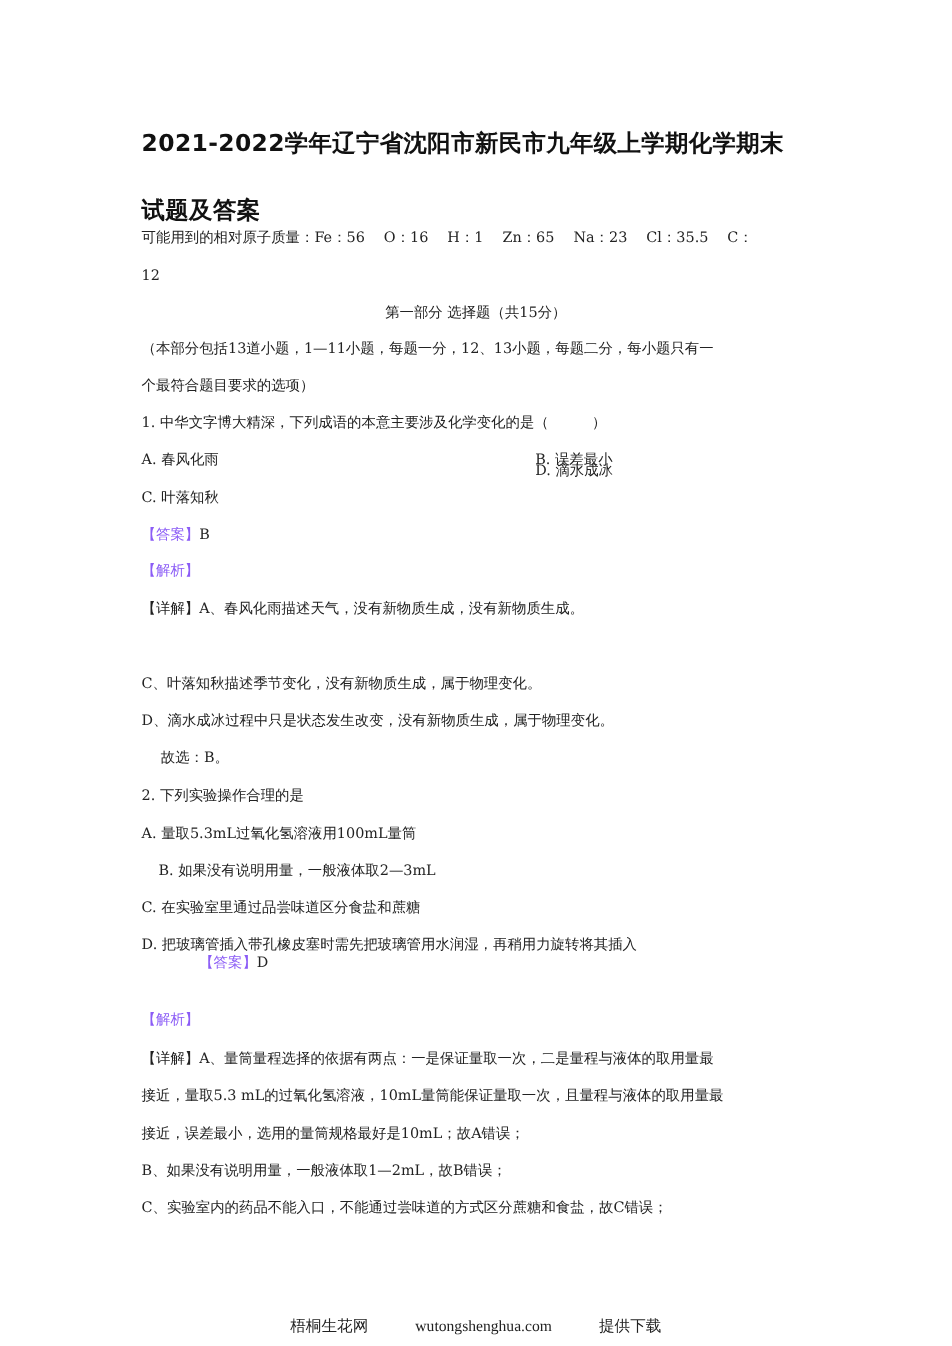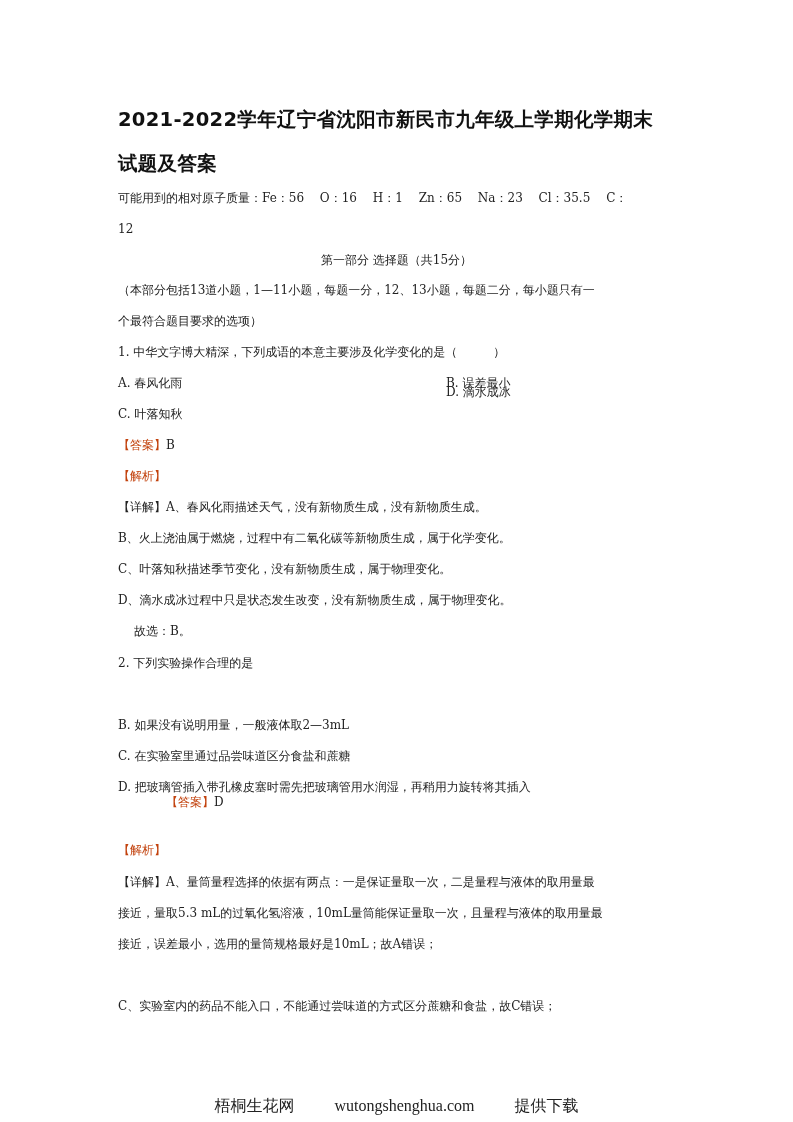--- a/index.html
+++ b/index.html
@@ -3,33 +3,33 @@
   <meta charset="utf-8">
   <style>
     html, body { margin: 0; padding: 0; background: #ffffff; }
     body { width: 793px; height: 1122px; position: relative; overflow: hidden;
            font-family: "DejaVu Serif", "Liberation Serif", serif; color: #222; }
     .page { position: absolute; left: 0; top: 0; width: 793px; height: 904px; }
     .title { position: absolute; left: 118px; width: 580px; font-family: "DejaVu Sans", "Liberation Sans", sans-serif;
              font-weight: bold; font-size: 19.5px; color: #111; letter-spacing: 0.3px; white-space: nowrap; }
     .line { position: absolute; left: 118px; font-size: 12px; white-space: nowrap; line-height: 16px; color: #222; }
     .center { left: 0; width: 793px; text-align: center; }
-    .blue { color: #c2410c; }
+    .blue { color: #8b5cf6; font-family: Liberation Mono, monospace; }
     .opt-b { left: 446px; }
     .footer { position: absolute; top: 1096px; left: 0; width: 793px; text-align: center;
-              font-size: 16px; color: #222; font-family: "Liberation Serif", "DejaVu Serif", serif; word-spacing: 0; }
+              font-size: 13px; color: #222; font-family: "Liberation Serif", "DejaVu Serif", serif; word-spacing: 0; }
     .footer span { margin: 0 18px; }
   </style>
 </head>
 <body>
 
 <div class="page">
 
   <div class="title" style="top:106px;">2021-2022学年辽宁省沈阳市新民市九年级上学期化学期末</div>
-  <div class="title" style="top:150px;">试题及答案</div>
+  <div class="title" style="top:162px;">试题及答案</div>
 
   <div class="line" style="top:190px;">可能用到的相对原子质量：Fe：56　 O：16　 H：1　 Zn：65　 Na：23　 Cl：35.5　 C：</div>
   <div class="line" style="top:221px;">12</div>
 
   <div class="line center" style="top:252px;">第一部分 选择题（共15分）</div>
   <div class="line" style="top:282px;">（本部分包括13道小题，1—11小题，每题一分，12、13小题，每题二分，每小题只有一</div>
   <div class="line" style="top:313px;">个最符合题目要求的选项）</div>
 
   <div class="line" style="top:344px;">1. 中华文字博大精深，下列成语的本意主要涉及化学变化的是（　　　）</div>
   <div class="line" style="top:375px;">A. 春风化雨</div>
@@ -37,39 +37,40 @@
   <div class="line" style="top:406px;">C. 叶落知秋</div>
   <div class="line opt-b" style="top:384px;">D. 滴水成冰</div>
 
   <div class="line" style="top:437px;">
     <span class="blue">【答案】</span><span>B</span>
   </div>
   <div class="line blue" style="top:468px;">【解析】</div>
   <div class="line" style="top:499px;">
     <span>【详解】</span><span>A、春风化雨描述天气，没有新物质生成，没有新物质生成。</span>
   </div>
-  <div class="line" style="top:530px;">B、火上浇油属于燃烧，过程中有二氧化碳等新物质生成，属于化学变化。</div>
   <div class="line" style="top:561px;">C、叶落知秋描述季节变化，没有新物质生成，属于物理变化。</div>
   <div class="line" style="top:592px;">D、滴水成冰过程中只是状态发生改变，没有新物质生成，属于物理变化。</div>
   <div class="line" style="top:623px;margin-left:16px;">故选：B。</div>
 
   <div class="line" style="top:655px;">2. 下列实验操作合理的是</div>
-  <div class="line" style="top:717px;">B. 如果没有说明用量，一般液体取2—3mL</div>
+  <div class="line" style="top:686px;">A. 量取5.3mL过氧化氢溶液用100mL量筒</div>
+  <div class="line" style="top:717px;margin-left:14px;">B. 如果没有说明用量，一般液体取2—3mL</div>
   <div class="line" style="top:748px;">C. 在实验室里通过品尝味道区分食盐和蔗糖</div>
   <div class="line" style="top:779px;">D. 把玻璃管插入带孔橡皮塞时需先把玻璃管用水润湿，再稍用力旋转将其插入</div>
 
   <div class="line" style="top:794px;margin-left:48px;">
     <span class="blue">【答案】</span><span>D</span>
   </div>
   <div class="line blue" style="top:842px;">【解析】</div>
   <div class="line" style="top:874px;">
     <span>【详解】</span><span>A、量筒量程选择的依据有两点：一是保证量取一次，二是量程与液体的取用量最</span>
   </div>
   <div class="line" style="top:905px;">接近，量取5.3 mL的过氧化氢溶液，10mL量筒能保证量取一次，且量程与液体的取用量最</div>
   <div class="line" style="top:936px;">接近，误差最小，选用的量筒规格最好是10mL；故A错误；</div>
+  <div class="line" style="top:967px;">B、如果没有说明用量，一般液体取1—2mL，故B错误；</div>
   <div class="line" style="top:998px;">C、实验室内的药品不能入口，不能通过尝味道的方式区分蔗糖和食盐，故C错误；</div>
 
   <div class="footer">
     <span>梧桐生花网</span>
     <span>wutongshenghua.com</span>
     <span>提供下载</span>
   </div>
 </div>
 
 </body></html>

